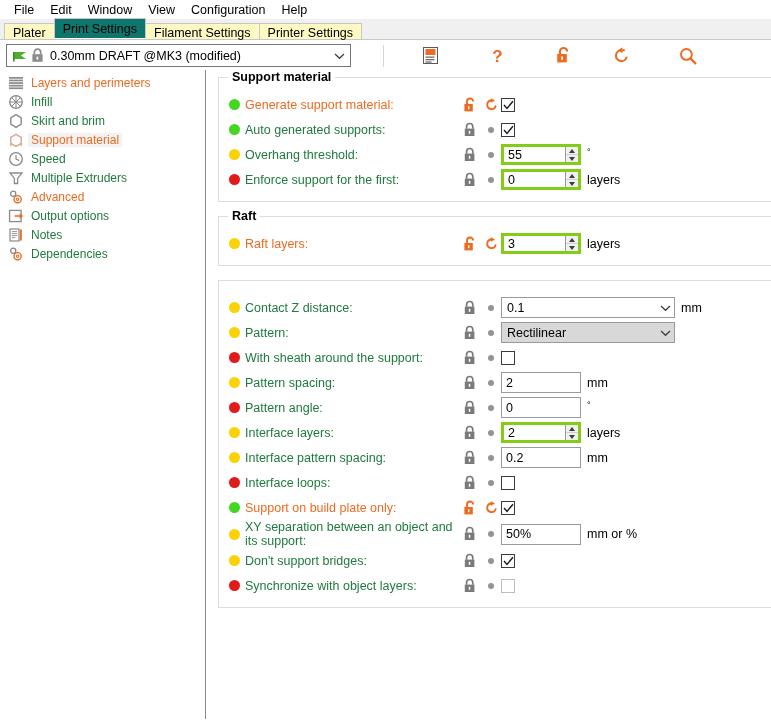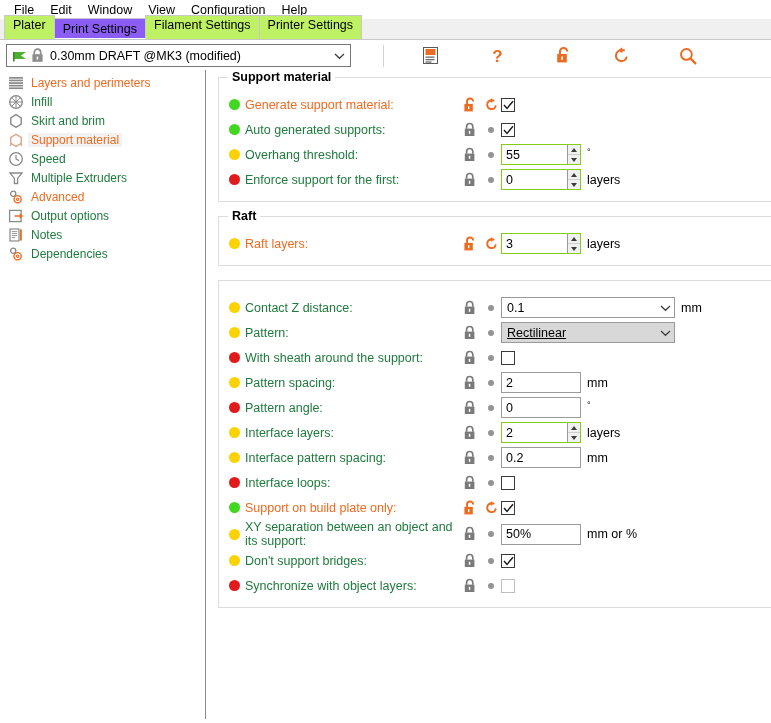--- a/index.html
+++ b/index.html
@@ -35,34 +35,34 @@
   .tabstrip {
     position: relative;
     height: 21px;
     background: #f0f0f0;
     border-bottom: 1px solid #c8c8c8;
     display: flex;
     align-items: flex-end;
     padding-left: 4px;
   }
   .tab {
-    height: 24px;
+    height: 16px;
     line-height: 19px;
     padding: 0 8px;
     font-size: 12.5px;
-    background: #bef264;
+    background: #fef9c3;
     border: 1px solid #c8c8c8;
     border-bottom: none;
     margin-right: -1px;
     color: #000;
     white-space: nowrap;
     cursor: default;
   }
   .tab.active {
-    background: #8b5cf6;
+    background: #0f766e;
     height: 21px;
     line-height: 20px;
     position: relative;
     z-index: 3;
     border-bottom: 1px solid #ffffff;
   }
 
   
   .presetbar {
     height: 30px;
@@ -211,21 +211,21 @@
     color: #000;
     padding: 0 4px;
     display: flex;
     align-items: center;
     flex: none;
     font-family: "Liberation Sans", sans-serif;
   }
   .field.w80  { width: 80px; }
   .spin-wrap {
     display: flex; align-items: stretch; flex: none;
-    height: 21px; border: 1px solid #84cc16; background: #fff;
+    height: 21px; border: 3px solid #84cc16; background: #fff;
     width: 80px;
   }
   .spin-wrap input {
     border: none; outline: none; background: transparent;
     width: 100%; font-size: 12.5px; padding: 0 4px;
     font-family: "Liberation Sans", sans-serif; color: #000;
   }
   .spin-btns {
     width: 16px; display: flex; flex-direction: column;
     border-left: 1px solid #9a9a9a;
@@ -244,21 +244,21 @@
   .combo {
     height: 21px;
     border: 1px solid #9a9a9a;
     background: #fff;
     display: flex; align-items: center;
     font-size: 12.5px; color: #000;
     padding: 0 0 0 5px;
     flex: none;
     cursor: default;
   }
-  .combo.readonly { background: #d8d8d8; text-decoration: underline; }
+  .combo.readonly { background: #d8d8d8; }
   .combo.w155 { width: 174px; }
   .combo .cv { flex: 1; white-space: nowrap; overflow: hidden; }
   .combo .carr {
     width: 18px; display: flex; align-items: center; justify-content: center;
     color: #444; font-size: 10px;
   }
 
   .checkbox {
     width: 14px; height: 14px;
     border: 1px solid #3a3a3a;

